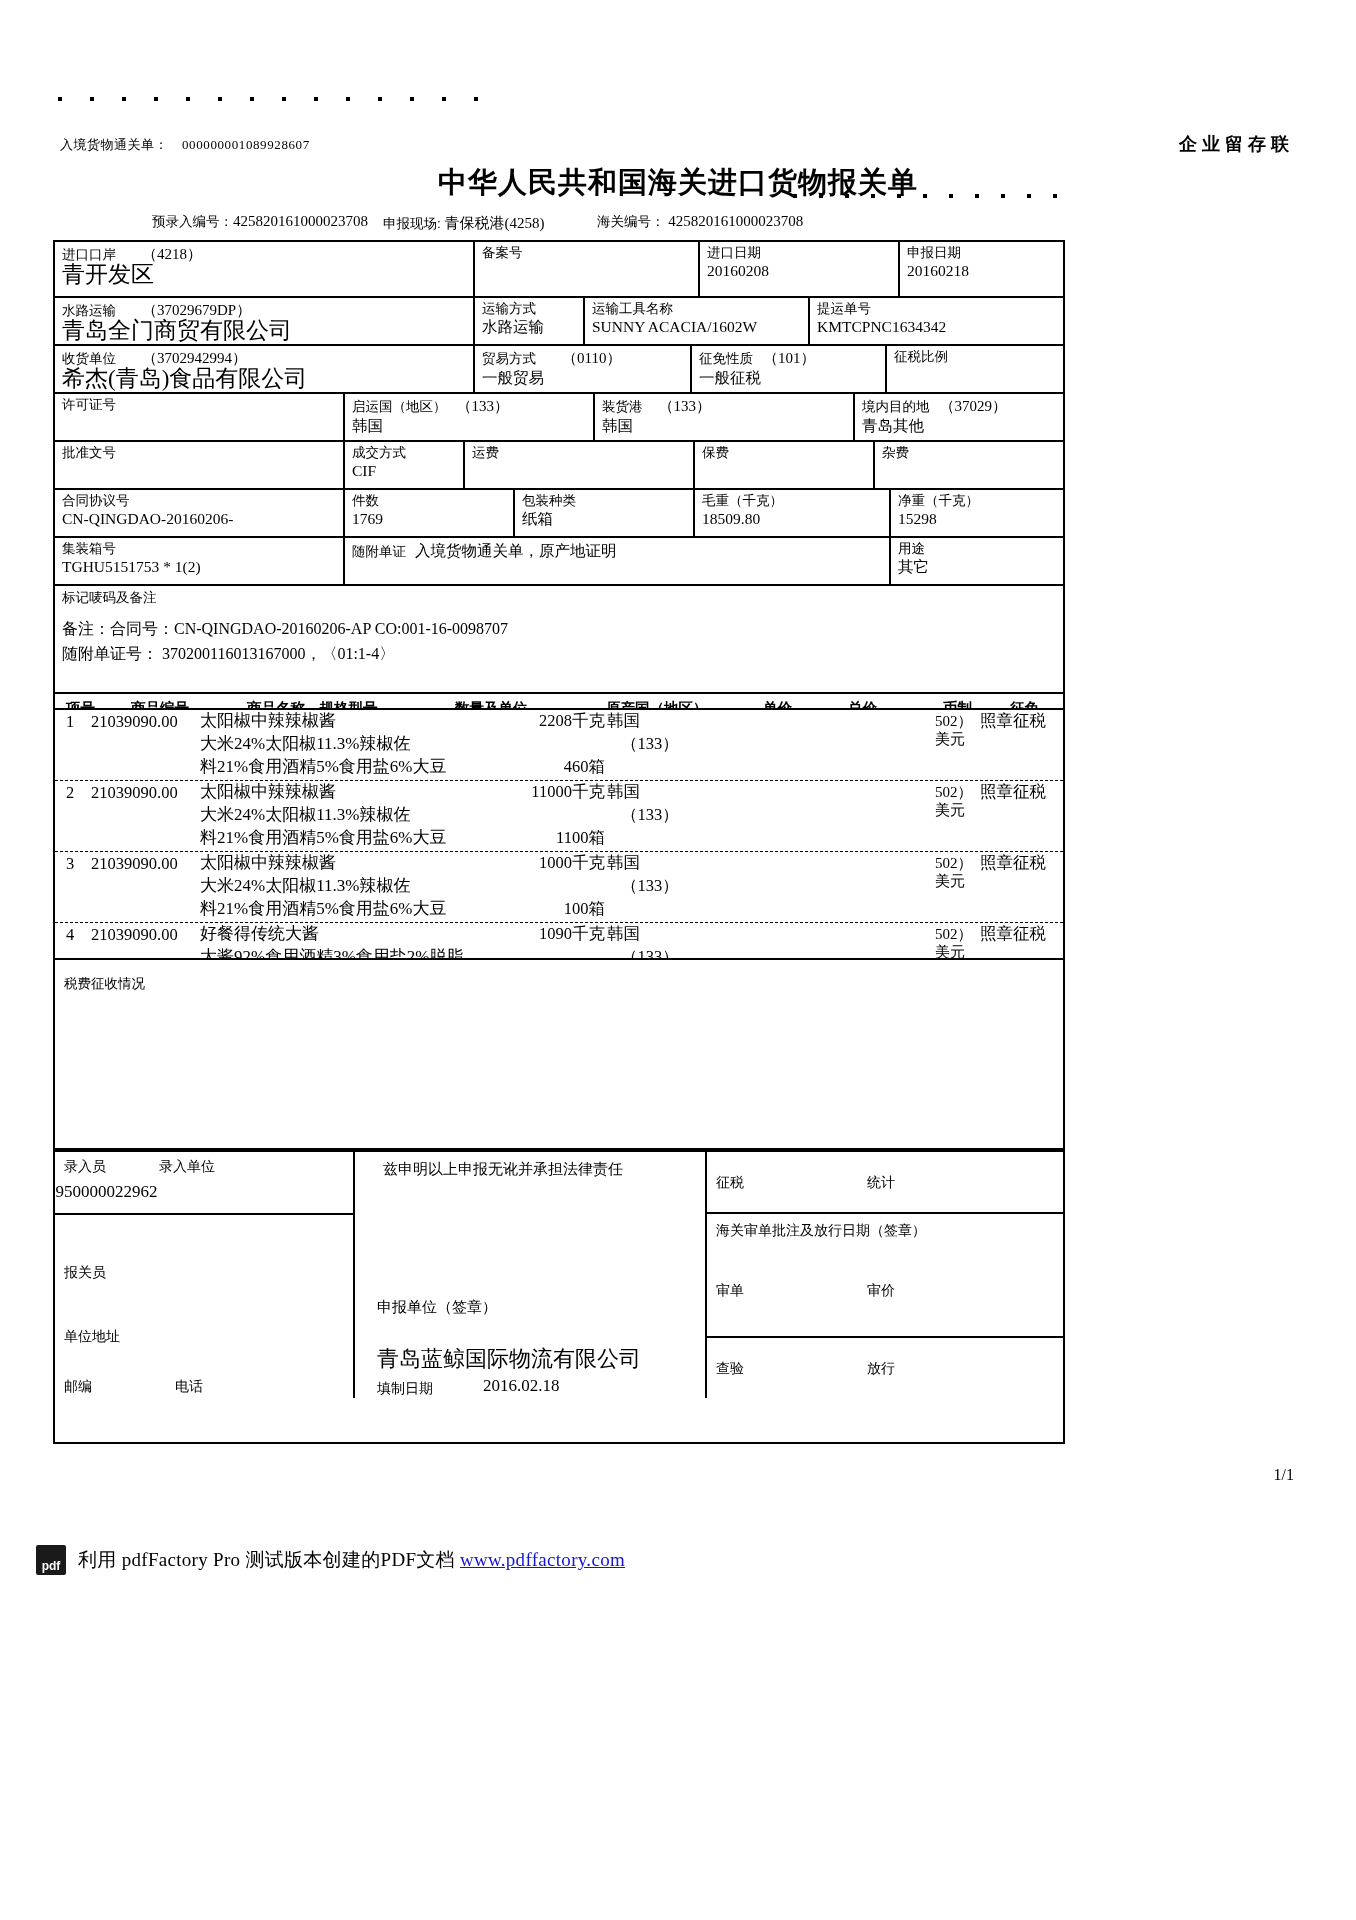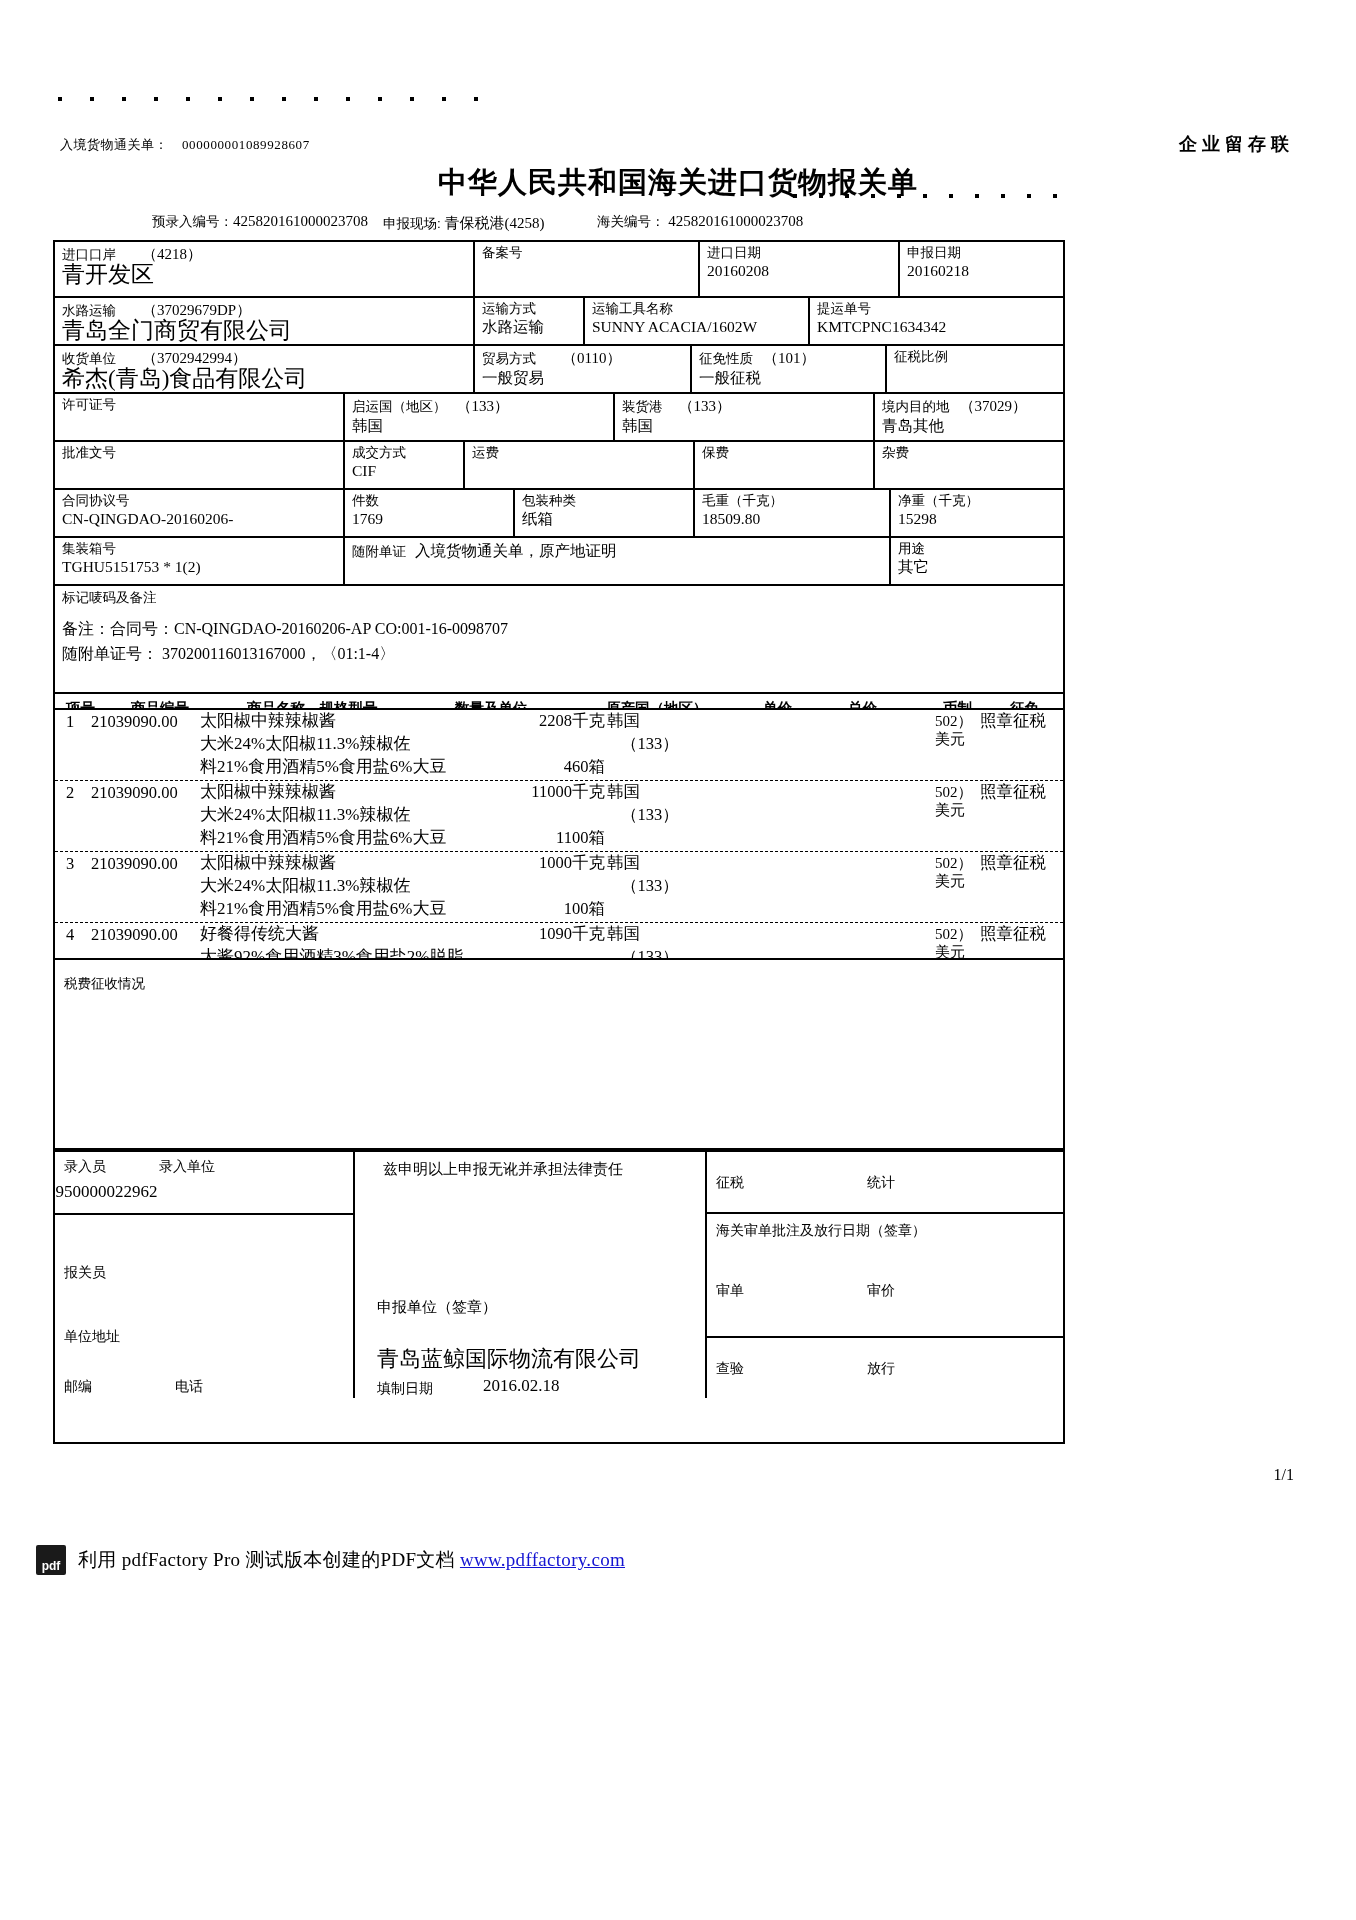--- a/index.html
+++ b/index.html
@@ -243,21 +243,21 @@
         <div class="lbl">征税比例</div>
         <div class="val val-sm"></div>
       </div>
     </div>
 
     <div class="row" style="height:48px;">
       <div class="cell" style="width:290px;">
         <div class="lbl">许可证号</div>
         <div class="val val-sm"></div>
       </div>
-      <div class="cell" style="width:270px;">
+      <div class="cell" style="width:250px;">
         <div class="lblrow">
             <span class="lbl">启运国（地区）</span>
             <span class="inline-code" style="margin-left:10px;">（133）</span>
           </div>
         <div class="val val-sm">韩国</div>
       </div>
       <div class="cell" style="width:260px;">
         <div class="lblrow">
             <span class="lbl">装货港</span>
             <span class="inline-code" style="margin-left:16px;">（133）</span>

